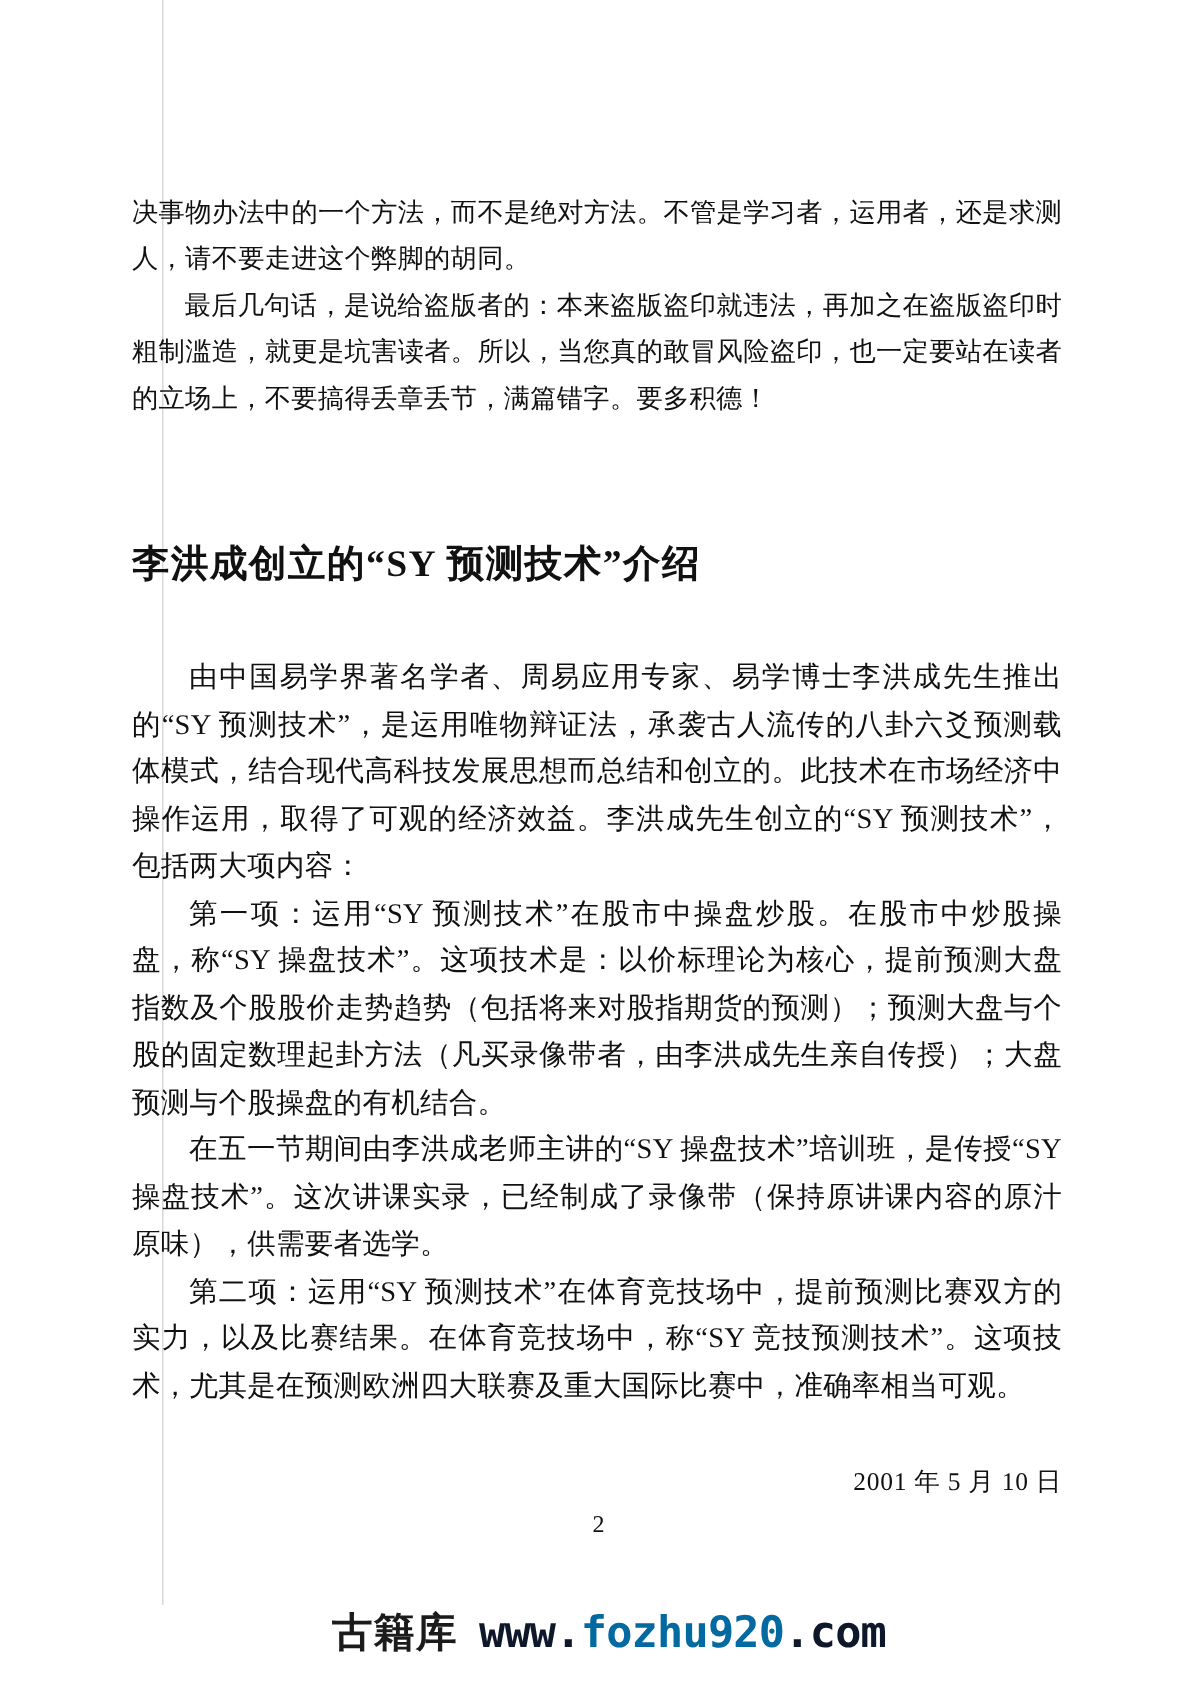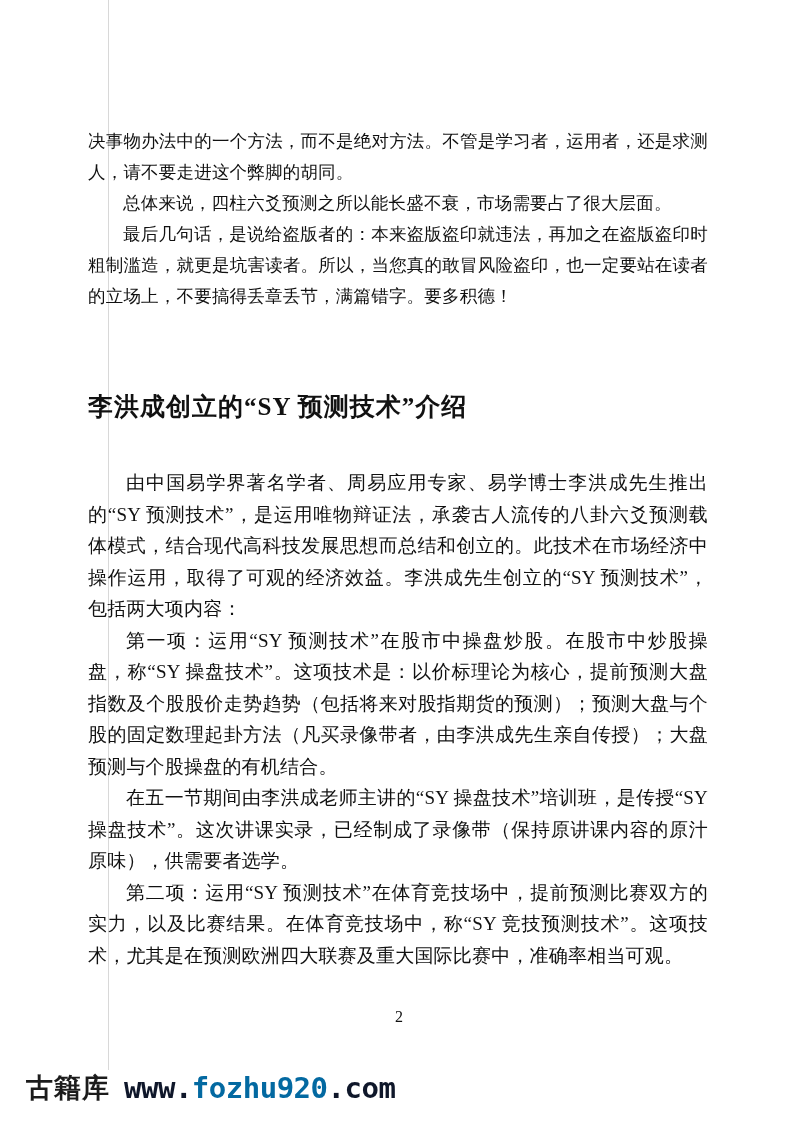--- a/index.html
+++ b/index.html
@@ -82,20 +82,21 @@
   }
   
   .footer {
     position: absolute;
     left: 26px;
     top: 1068px;
     width: 760px;
     height: 40px;
     display: flex;
     align-items: center;
+    justify-content: center;
   }
   .footer-cn {
     font-size: 27px;
     font-weight: bold;
     color: #1b1b1b;
     letter-spacing: 1px;
     font-family: "Liberation Serif", "DejaVu Serif", serif;
   }
   .footer-url {
     margin-left: 14px;
@@ -118,32 +119,32 @@
 <body>
 
 <div class="page">
 
   <div class="scan-edge-top"></div>
   <div class="margin-rule"></div>
 
   <div class="content">
 
     <p class="para">决事物办法中的一个方法，而不是绝对方法。不管是学习者，运用者，还是求测人，请不要走进这个弊脚的胡同。</p>
-    <p class="para indent">总体来说，四柱六爻预测之所以能长盛不衰，市场需要占了很大层面。</p>
     <p class="para indent">最后几句话，是说给盗版者的：本来盗版盗印就违法，再加之在盗版盗印时粗制滥造，就更是坑害读者。所以，当您真的敢冒风险盗印，也一定要站在读者的立场上，不要搞得丢章丢节，满篇错字。要多积德！</p>
 
     <h1 class="section-title">李洪成创立的“SY 预测技术”介绍</h1>
 
     <div class="body-block">
       <p class="para indent">由中国易学界著名学者、周易应用专家、易学博士李洪成先生推出的“SY 预测技术”，是运用唯物辩证法，承袭古人流传的八卦六爻预测载体模式，结合现代高科技发展思想而总结和创立的。此技术在市场经济中操作运用，取得了可观的经济效益。李洪成先生创立的“SY 预测技术”，包括两大项内容：</p>
       <p class="para indent">第一项：运用“SY 预测技术”在股市中操盘炒股。在股市中炒股操盘，称“SY 操盘技术”。这项技术是：以价标理论为核心，提前预测大盘指数及个股股价走势趋势（包括将来对股指期货的预测）；预测大盘与个股的固定数理起卦方法（凡买录像带者，由李洪成先生亲自传授）；大盘预测与个股操盘的有机结合。</p>
       <p class="para indent">在五一节期间由李洪成老师主讲的“SY 操盘技术”培训班，是传授“SY 操盘技术”。这次讲课实录，已经制成了录像带（保持原讲课内容的原汁原味），供需要者选学。</p>
       <p class="para indent">第二项：运用“SY 预测技术”在体育竞技场中，提前预测比赛双方的实力，以及比赛结果。在体育竞技场中，称“SY 竞技预测技术”。这项技术，尤其是在预测欧洲四大联赛及重大国际比赛中，准确率相当可观。</p>
     </div>
 
+    <div class="date-line">2001 年 5 月 10 日</div>
 
   </div>
 
   <div class="page-number">2</div>
 
   <div class="footer">
     <span class="footer-cn">古籍库</span>
     <span class="footer-url"><span class="dot-www">www.</span><span class="red">fozhu920</span><span class="dot-www">.com</span></span>
   </div>
 

